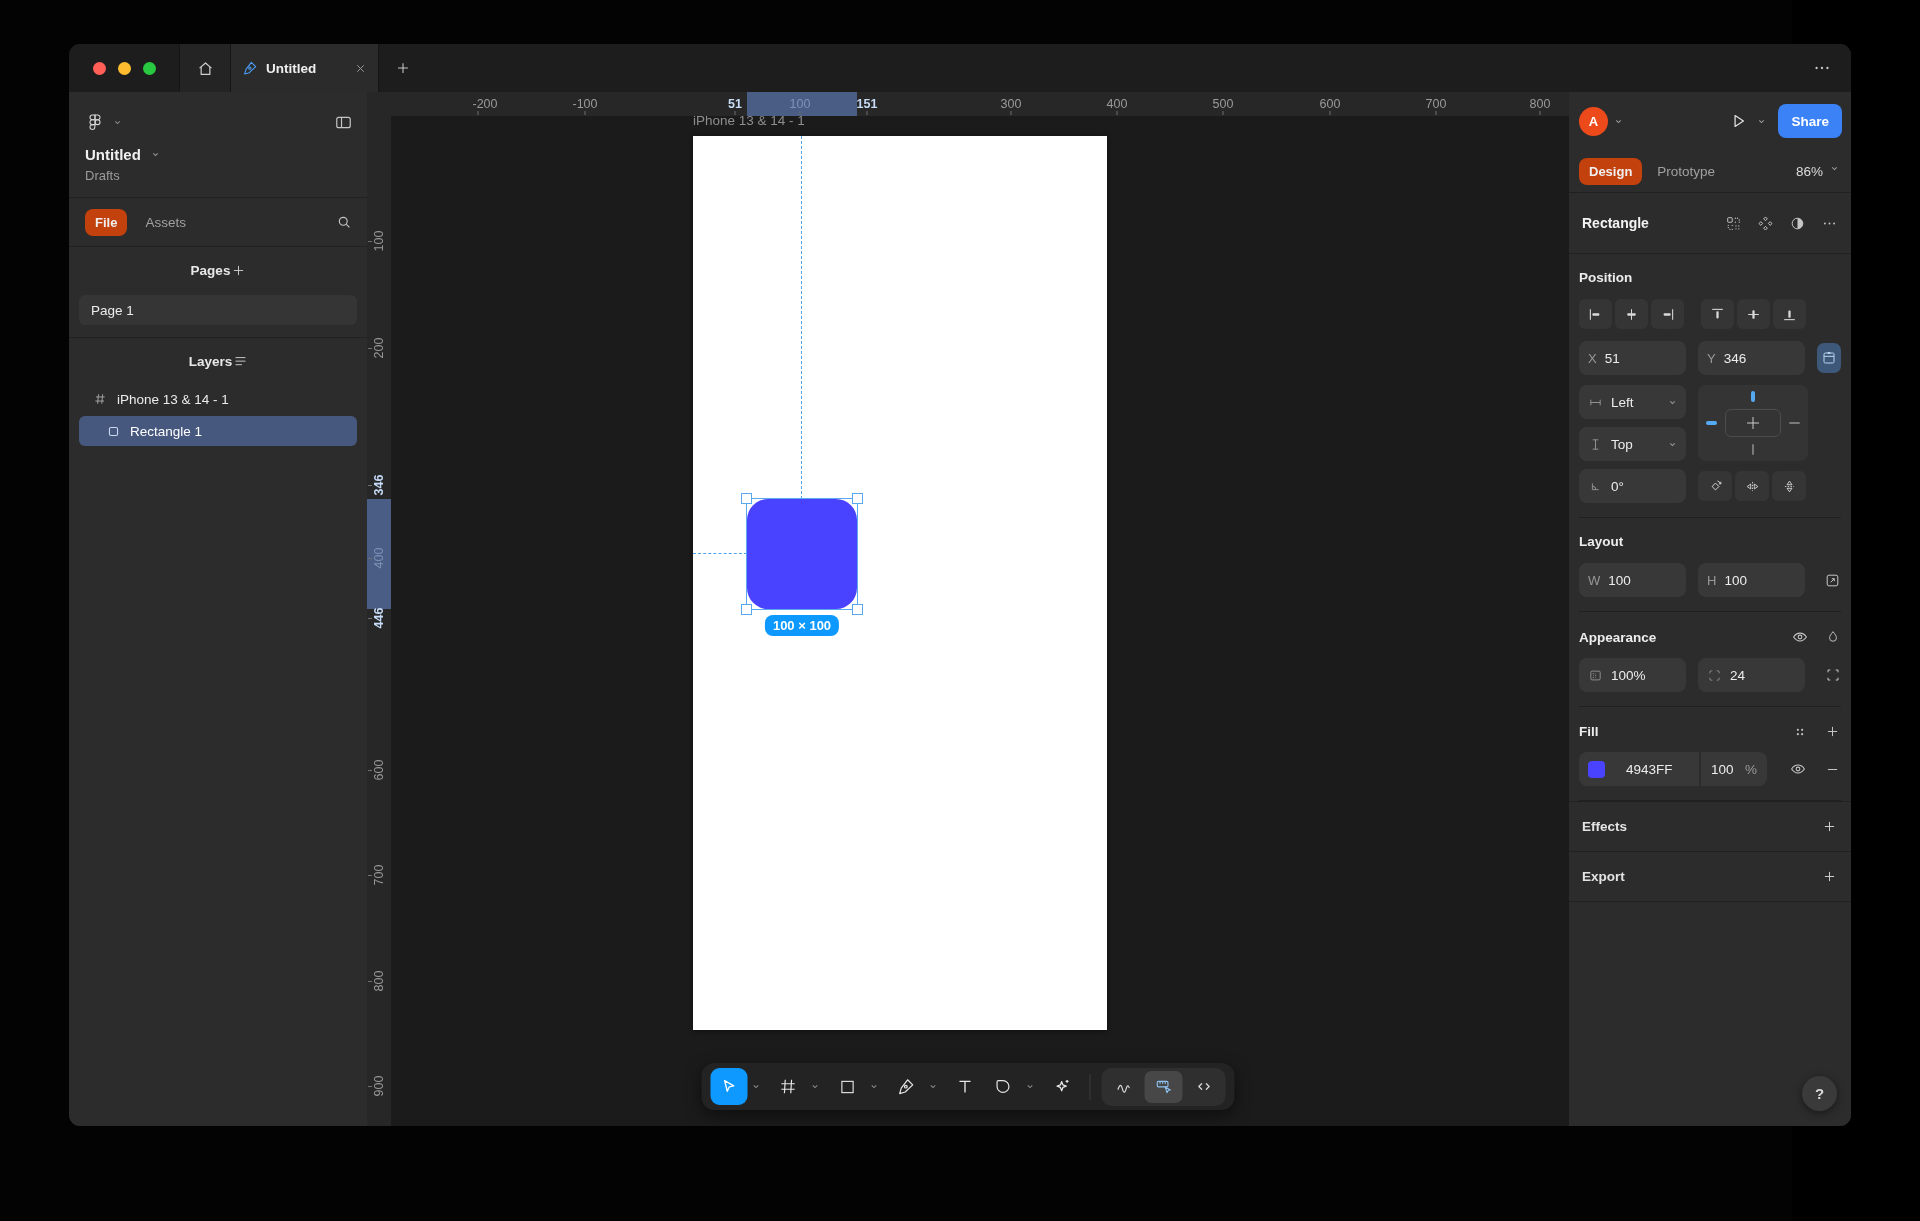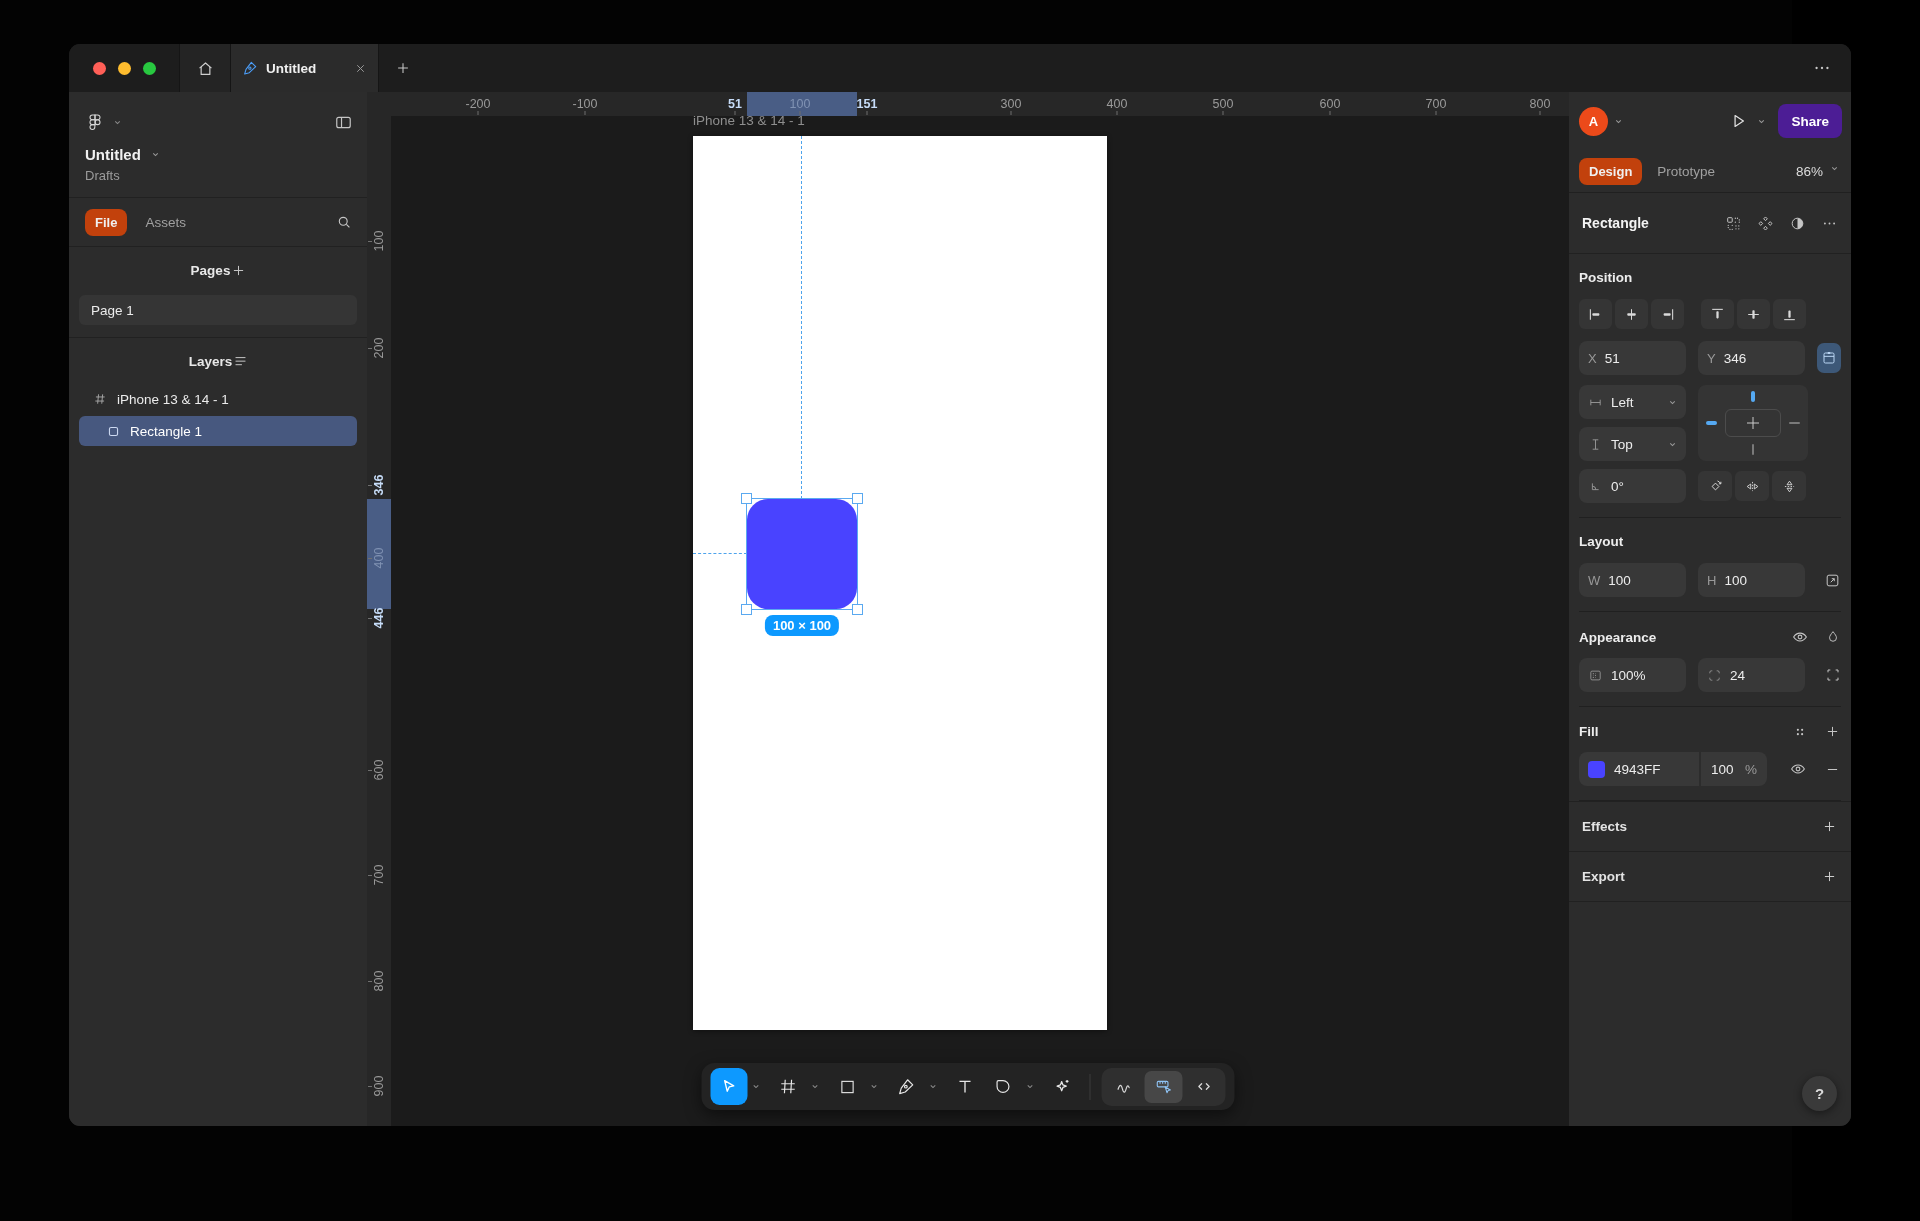--- a/index.html
+++ b/index.html
@@ -77,21 +77,21 @@
   .tool-chev { width:14px; height:37px; margin-right:6px; }
   .tool-sep { width:1px; height:26px; background:#3c3c3c; margin:0 10px 0 8px; }
   .dev-cluster { background:#2f2f2f; border-radius:10px; padding:3px; display:flex; gap:2px; }
   .dev-btn { width:38px; height:32px; border-radius:7px; display:flex; align-items:center; justify-content:center; color:#d8d8d8; }
   .dev-btn.active { background:#474747; color:#8fc3f4; }
 
   
   .right-panel { width:282px; background:#2c2c2c; display:flex; flex-direction:column; position:relative; color:#ededed; }
   .rp-top { height:58px; display:flex; align-items:center; padding:0 9px 0 10px; }
   .avatar { width:29px; height:29px; border-radius:50%; background:#ec4a1a; color:#fff; font-size:13px; font-weight:700; display:flex; align-items:center; justify-content:center; }
-  .share-btn { height:34px; padding:1px 13px; background:#4c1d95; border-radius:8px; color:#fff; font-size:13.5px; font-weight:700; display:flex; align-items:center; margin-left:12px; }
+  .share-btn { height:34px; padding:1px 13px; background:#3b82f6; border-radius:8px; color:#fff; font-size:13.5px; font-weight:700; display:flex; align-items:center; margin-left:12px; }
   .rp-tabs { height:43px; display:flex; align-items:center; padding:0 12px 0 10px; gap:15px; border-bottom:1px solid #202020; }
   .proto-tab { font-size:13.5px; color:#a0a0a0; }
   .zoom-ctl { margin-left:auto; display:flex; align-items:flex-start; gap:7px; color:#dcdcdc; font-size:13.5px; }
   .rp-title-row { height:60px; display:flex; align-items:center; padding:0 13px; }
   .rp-title { font-size:14px; font-weight:700; color:#f3f3f3; }
   .rp-title-icons { margin-left:auto; display:flex; align-items:center; gap:15px; color:#cfcfcf; }
   .sec { padding:0 10px; }
   .sec-h { font-size:13.5px; font-weight:700; color:#ededed; }
   .sec-h-row { display:flex; align-items:center; margin-top:16px; }
   .sec-h-row .ricons { margin-left:auto; display:flex; align-items:center; gap:16px; color:#cfcfcf; }
@@ -112,21 +112,21 @@
   .cw-t { position:absolute; border-radius:2px; }
   .cw-top { left:53px; top:6px; width:4px; height:11px; background:#55a9f2; }
   .cw-leftt { left:8px; top:36px; width:11px; height:4px; background:#55a9f2; }
   .cw-rightt { right:8px; top:37px; width:11px; height:2px; background:#7a7a7a; }
   .cw-bott { left:54px; bottom:6px; width:2px; height:11px; background:#7a7a7a; }
   .rotrow { display:flex; align-items:center; gap:12px; margin-top:8px; }
   .fliptrio { display:flex; gap:3px; }
   .fbtn { width:34px; height:30px; background:#353535; border-radius:6px; display:flex; align-items:center; justify-content:center; color:#d9d9d9; }
   .sec-div { height:1px; background:#202020; margin-top:14px; }
   .fillrow { display:flex; align-items:center; margin-top:12px; }
-  .hexbox { width:120px; height:34px; background:#383838; border-radius:8px 0 0 8px; display:flex; align-items:center; gap:9px; padding:0 9px; }
+  .hexbox { width:120px; height:34px; background:#383838; border-radius:8px 0 0 8px; display:flex; align-items:center; gap:21px; padding:0 9px; }
   .swatch { width:17px; height:17px; border-radius:4px; background:#4943ff; }
   .hexval { font-size:13.5px; color:#ededed; }
   .pctbox { width:66px; height:34px; background:#383838; border-radius:0 8px 8px 0; margin-left:2px; display:flex; align-items:center; justify-content:space-between; padding:0 10px; font-size:13.5px; }
   .pctbox .u { color:#9a9a9a; }
   .rowicons { margin-left:auto; display:flex; align-items:center; gap:17px; color:#cfcfcf; }
   .plain-row { height:49px; display:flex; align-items:center; padding:0 13px; }
   .plain-row .plus { margin-left:auto; color:#cfcfcf; display:flex; }
   .plain-row .lbl { font-size:13.5px; font-weight:700; color:#e3e3e3; }
   .help-fab { position:absolute; right:14px; bottom:15px; width:35px; height:35px; border-radius:50%; background:#3a3a3a; color:#dadada; font-size:15px; font-weight:700; display:flex; align-items:center; justify-content:center; box-shadow:0 2px 8px rgba(0,0,0,.45); }
   svg { display:block; }
@@ -278,21 +278,21 @@
         <div class="sel-rect"></div>
         <div class="sel-outline">
           <span class="handle h-tl"></span>
           <span class="handle h-tr"></span>
           <span class="handle h-bl"></span>
           <span class="handle h-br"></span>
         </div>
         <div class="size-badge">100 × 100</div>
         <div class="ruler-top">
             <div class="hl-top"></div>
-            <span class="rl" style="left: 111px;">-200</span>
+            <span class="rl" style="left: 118px;">-200</span>
             <span class="rtick" style="left: 111px;"></span>
             <span class="rl" style="left: 218px;">-100</span>
             <span class="rtick" style="left: 218px;"></span>
             <span class="rl end" style="left: 368px;">51</span>
             <span class="rtick" style="left: 368px;"></span>
             <span class="rl faint" style="left: 433px;">100</span>
             <span class="rtick" style="left: 433px;"></span>
             <span class="rl end" style="left: 500px;">151</span>
             <span class="rtick" style="left: 500px;"></span>
             <span class="rl" style="left: 644px;">300</span>

